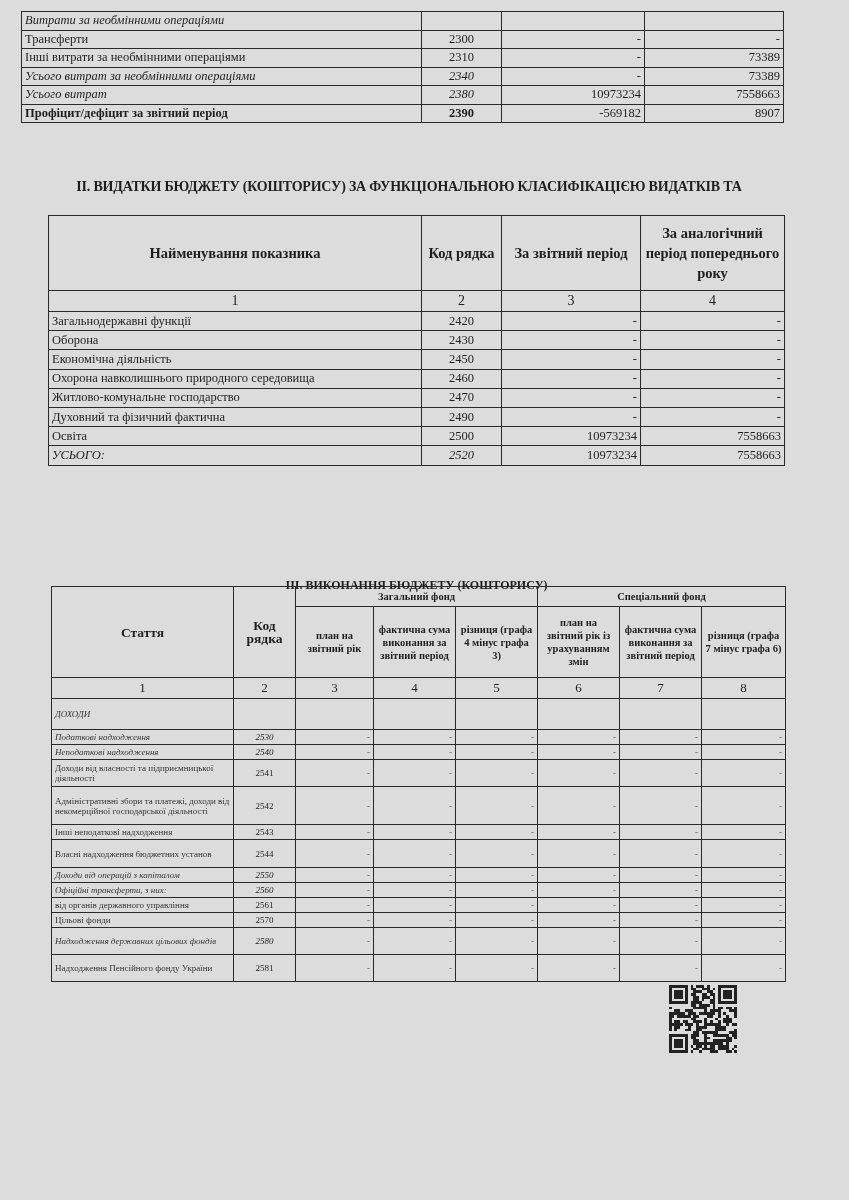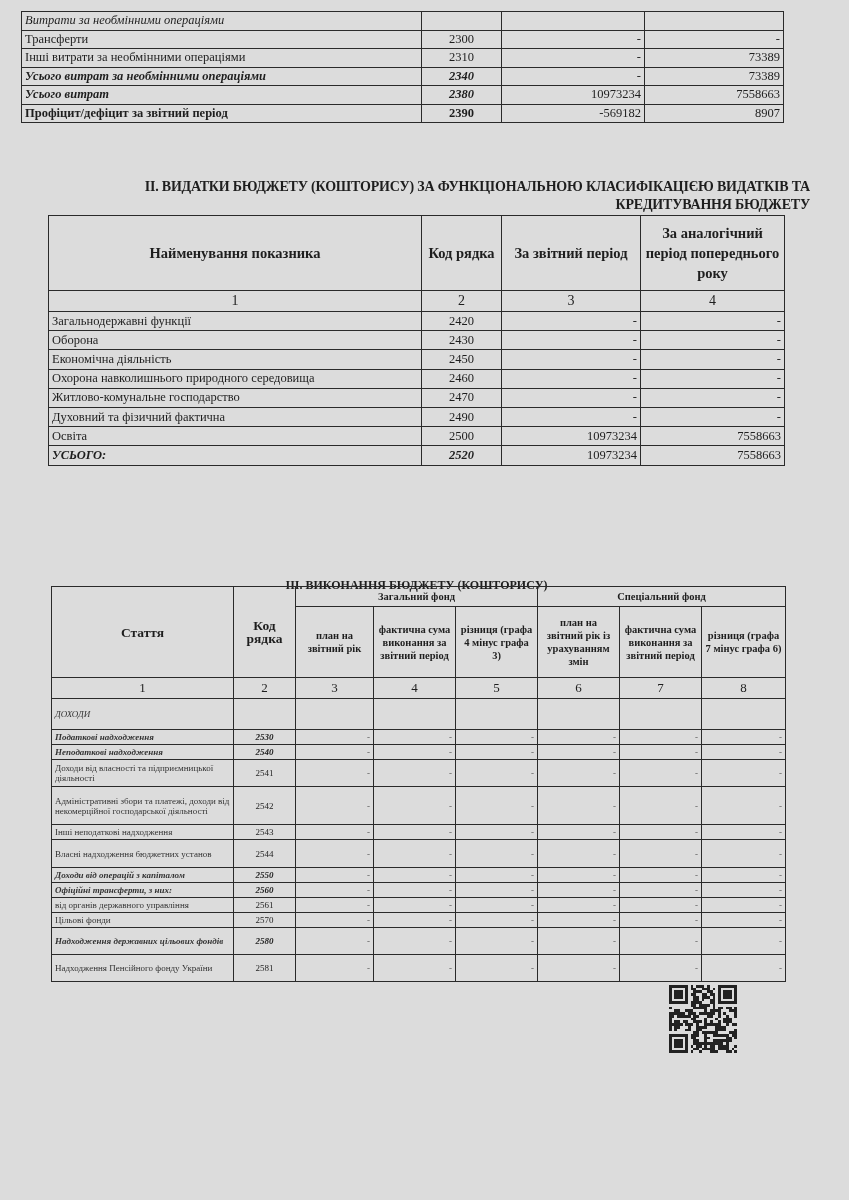--- a/index.html
+++ b/index.html
@@ -5,30 +5,30 @@
   html, body { margin: 0; padding: 0; }
   body {
     width: 849px; height: 1200px; background: #dcdcdc; position: relative;
     font-family: "Liberation Serif", serif; color: #1e1e1e; overflow: hidden;
   }
   table { border-collapse: collapse; position: absolute; table-layout: fixed; }
   td, th { border: 1.3px solid #2a2a2a; padding: 0 3px; font-weight: normal; overflow: hidden; }
   .num { text-align: right; }
   .ctr { text-align: center; }
   .it { font-style: italic; }
-  .bi { font-style: italic; font-weight: bold; }
+  .bi { font-style: italic; font-weight: normal; }
   .b { font-weight: bold; }
 
   
   #t1 { left: 21px; top: 11px; width: 762px; font-size: 12.5px; }
   #t1 td { height: 17.5px; line-height: 17px; }
 
   
   .sec-title { position: absolute; text-align: center; font-weight: bold; font-family: "Liberation Serif", serif; }
-  #s2-title { left: 40px; width: 770px; top: 178px; font-size: 14px; line-height: 18px; letter-spacing: -0.2px; text-align: right; }
+  #s2-title { left: 24px; width: 770px; top: 178px; font-size: 14px; line-height: 18px; letter-spacing: -0.2px; }
   #t2 { left: 48px; top: 215px; width: 736px; font-size: 12.5px; }
   #t2 th { font-weight: bold; font-size: 14.5px; line-height: 20px; }
   #t2 .hdr { height: 75px; }
   #t2 .idx td { height: 20px; font-size: 14px; }
   #t2 .data td { height: 18.2px; line-height: 17px; }
 
   
   #s3-title { left: 48px; width: 737px; top: 578px; font-size: 12px; }
   #t3 { left: 51px; top: 586px; width: 734px; font-size: 10px; }
   #t3 th { font-weight: bold; font-size: 10.5px; line-height: 13px; }
@@ -88,21 +88,20 @@
         <td class="b">Профіцит/дефіцит за звітний період</td>
         <td class="ctr b">2390</td>
         <td class="num">-569182</td>
         <td class="num">8907</td>
       </tr>
     </tbody>
 </table>
 
 <div id="s2-title" class="sec-title">
   <div>ІІ. ВИДАТКИ БЮДЖЕТУ (КОШТОРИСУ) ЗА ФУНКЦІОНАЛЬНОЮ КЛАСИФІКАЦІЄЮ ВИДАТКІВ ТА</div>
-  <div>КРЕДИТУВАННЯ БЮДЖЕТУ</div>
 </div>
 <table id="t2">
   <colgroup>
       <col style="width:373px">
       <col style="width:80px">
       <col style="width:139px">
       <col style="width:144px">
     </colgroup>
   <thead>
     <tr class="hdr">

